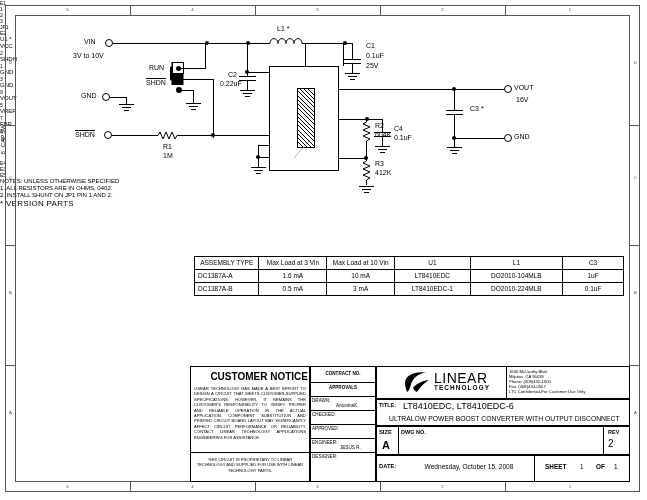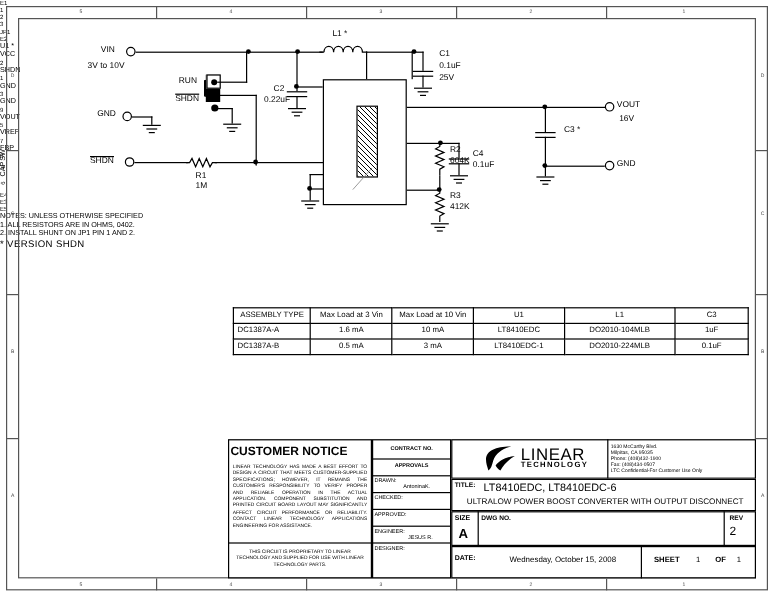--- a/index.html
+++ b/index.html
@@ -34,21 +34,21 @@
   .cap-bot{position:absolute;height:1px;background:#000;}
   .gl{position:absolute;height:1px;background:#000;}
 
   
   #vtable{position:absolute;border-collapse:collapse;}
   #vtable td,#vtable th{border:1px solid #000;font-size:6.5px;text-align:center;padding:2px 3px;font-weight:normal;line-height:8px;}
 
   
   .tb{position:absolute;border:1px solid #000;box-sizing:border-box;background:#fff;}
   .tbl{position:absolute;background:#000;}
-  .cn-title{font-size:10px;font-weight:bold;text-align:left;}
+  .cn-title{font-size:10px;font-weight:bold;text-align:right;}
   .cn-body{font-size:4.1px;line-height:5.4px;text-align:justify;}
   .appr{font-size:4.6px;}
   .lt-logo{position:absolute;}
   .addr{font-size:4.2px;line-height:5.2px;}
 </style>
 </head>
 <body>
 
 <div id="sheet">
 
@@ -270,21 +270,21 @@
   <div class="t" style="left:375px;top:160px;">R3</div>
   <div class="t" style="left:375px;top:169px;">412K</div>
   <div class="gl" style="left:359px;top:186px;width:15px;"></div>
   <div class="gl" style="left:362px;top:189px;width:9px;"></div>
   <div class="gl" style="left:364px;top:192px;width:5px;"></div>
 
   <div class="t6" style="left:33px;top:288px;">NOTES:  UNLESS OTHERWISE SPECIFIED</div>
   <div class="t6" style="left:33px;top:307px;">1.  ALL RESISTORS ARE IN OHMS, 0402.</div>
   <div class="t6" style="left:33px;top:326px;">2.  INSTALL SHUNT ON JP1 PIN 1 AND 2.</div>
 
-  <div class="t8" style="left:222px;top:236px;font-weight:normal;letter-spacing:.3px;">*   VERSION SHDN</div>
+  <div class="t8" style="left:222px;top:236px;font-weight:normal;letter-spacing:.3px;">*   VERSION PARTS</div>
   <table id="vtable" style="left:194px;top:256px;width:430px;">
     <thead>
       <tr>
         <th style="width:60px;"><span>ASSEMBLY TYPE</span></th>
         <th style="width:66px;"><span>Max Load at 3 Vin</span></th>
         <th style="width:66px;"><span>Max Load at 10 Vin</span></th>
         <th style="width:72px;">U1</th>
         <th style="width:92px;">L1</th>
         <th style="width:58px;">C3</th>
       </tr>

